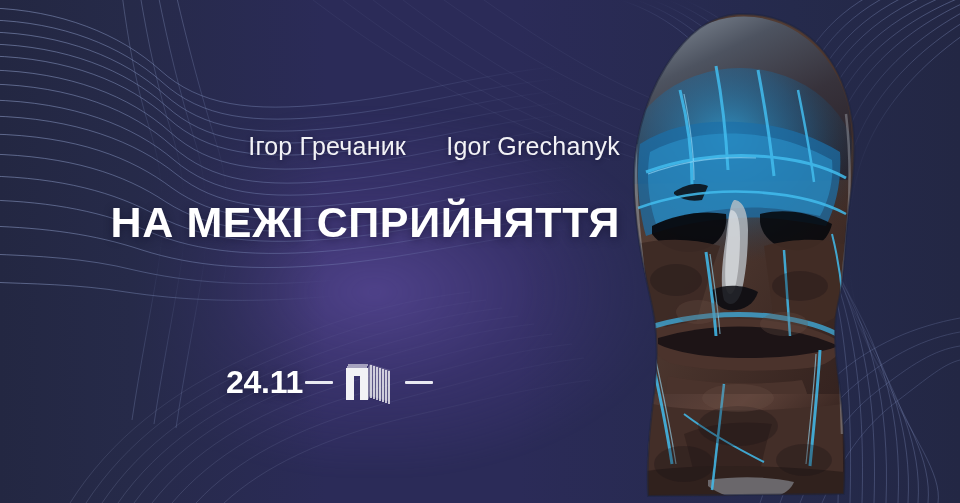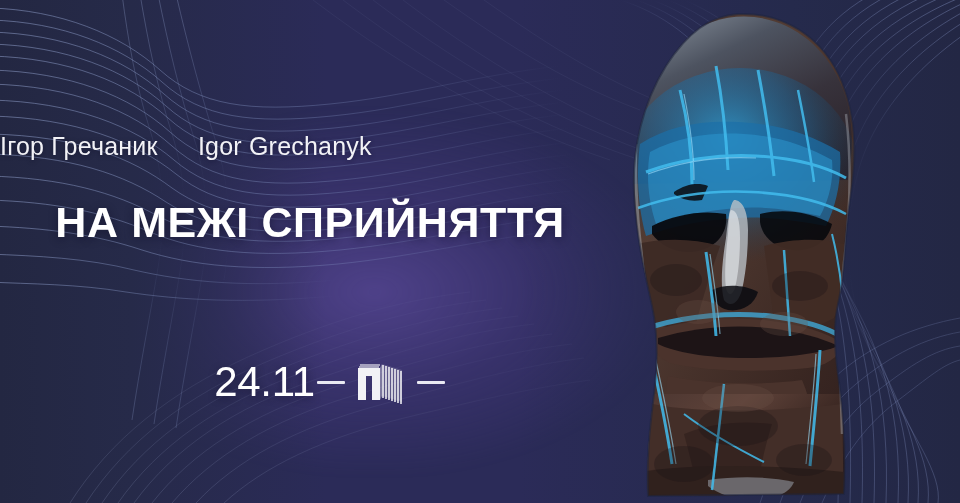--- a/index.html
+++ b/index.html
@@ -66,35 +66,35 @@
     position: absolute;
     left: 0;
     top: 0;
     width: 620px;
     height: 503px;
   }
   .artist-line {
     position: absolute;
     left: 0; right: 0;
     top: 132px;
-    text-align: left;
+    text-align: right;
     color: #f2f2f6;
     font-size: 25px;
     font-weight: 300;
     letter-spacing: 0.2px;
     white-space: nowrap;
     text-shadow: 0 1px 5px rgba(10,8,30,0.45);
   }
   .artist-line .gap { display: inline-block; width: 26px; }
 
   .title-ua {
     position: absolute;
     left: 0; right: 0;
     top: 198px;
-    text-align: center;
+    text-align: right;
     color: #ffffff;
     font-size: 43px;
     font-weight: 700;
     letter-spacing: 0.6px;
     white-space: nowrap;
     text-shadow: 0 2px 10px rgba(10,8,30,0.45);
   }
   .title-en {
     position: absolute;
     left: 0; right: 0;
@@ -112,22 +112,22 @@
     position: absolute;
     left: 0; right: 0;
     top: 358px;
     display: flex;
     align-items: center;
     justify-content: center;
     gap: 0px;
     color: #ffffff;
   }
   .date-text {
-    font-size: 42px;
-    font-weight: 400;
+    font-size: 32px;
+    font-weight: 700;
     letter-spacing: -0.3px;
     line-height: 1;
     text-shadow: 0 2px 8px rgba(10,8,30,0.40);
     margin-left: 41px;
   }
   .dash {
     display: inline-block;
     width: 28px;
     height: 3px;
     background: #e9e9f2;

